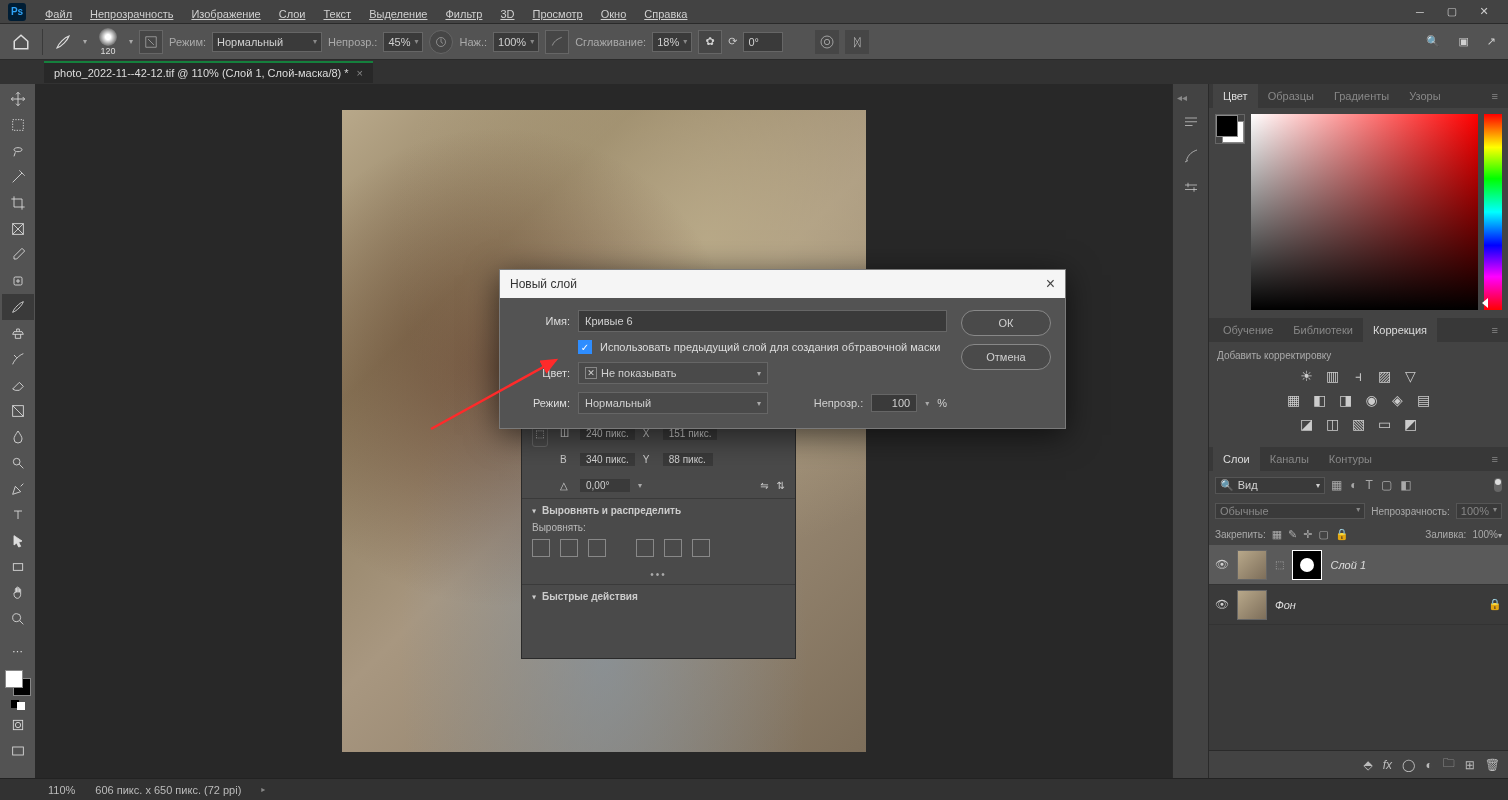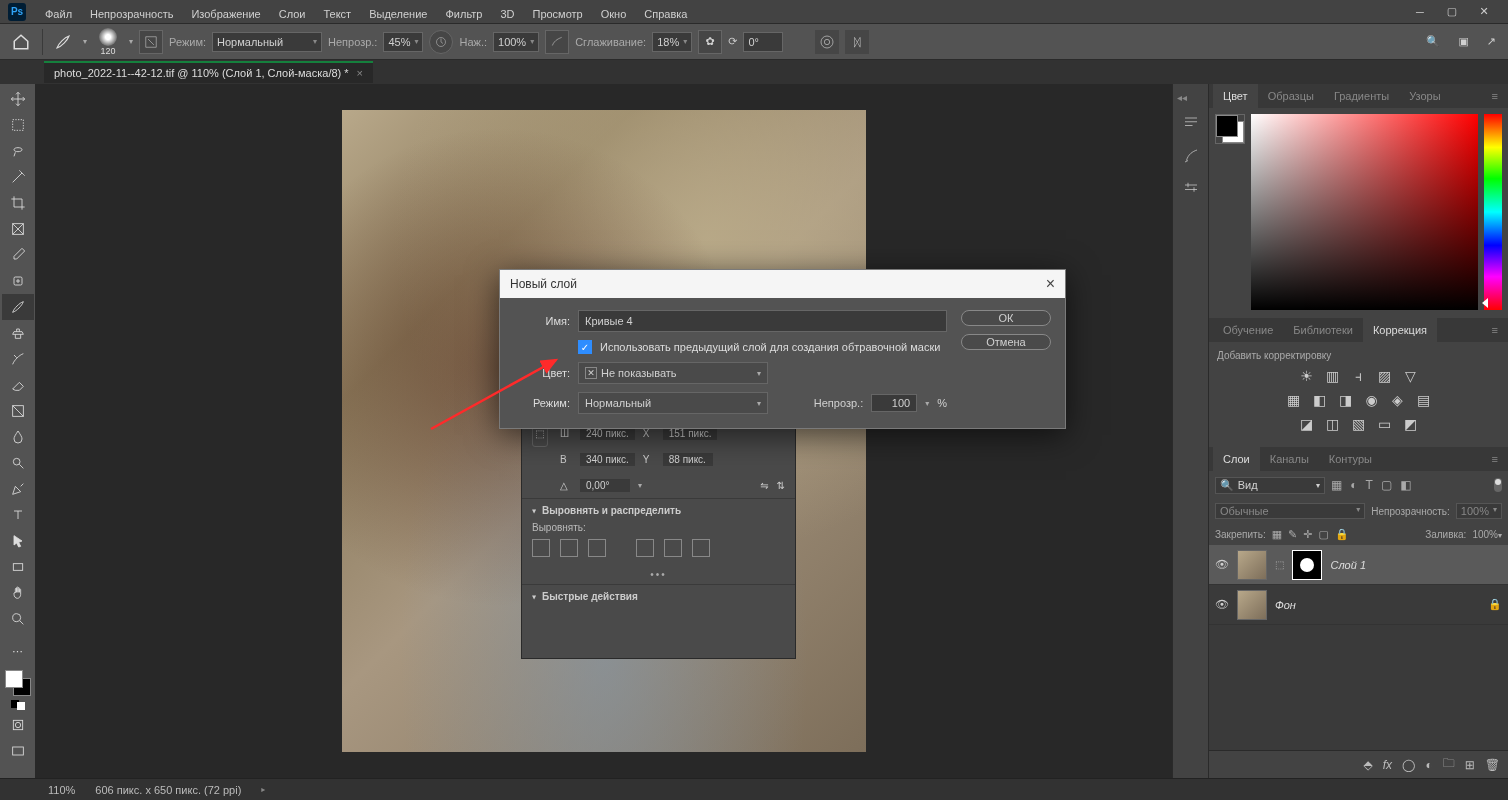--- a/index.html
+++ b/index.html
@@ -1,21 +1,21 @@
 <!DOCTYPE html>
 <html><head>
 <meta charset="utf-8">
 <style>
 * { margin: 0; padding: 0; box-sizing: border-box; font-family: -apple-system, "Segoe UI", Tahoma, sans-serif; }
 body { background: #323232; color: #d0d0d0; font-size: 11px; overflow: hidden; width: 1508px; height: 800px; position: relative; }
 
 
 .menubar { height: 24px; background: #434343; display: flex; align-items: center; padding: 0 8px; border-bottom: 1px solid #2a2a2a; }
 .menubar .ps-logo { width: 18px; height: 18px; background: #001d34; border-radius: 3px; display: flex; align-items: center; justify-content: center; color: #2fa3f7; font-weight: bold; font-size: 10px; margin-right: 10px; }
-.menubar .menu-item { padding: 0 9px; cursor: pointer; height: 20px; line-height: 24px; }
+.menubar .menu-item { padding: 0 9px; cursor: pointer; height: 20px; line-height: 24px; text-decoration: underline; }
 .menubar .spacer { flex: 1; }
 .menubar .win-btn { width: 32px; height: 20px; display: flex; align-items: center; justify-content: center; cursor: pointer; color: #ccc; }
 
 
 .optionsbar { height: 36px; background: #535353; display: flex; align-items: center; padding: 0 6px; border-bottom: 1px solid #2a2a2a; gap: 6px; }
 .home-btn { width: 30px; height: 28px; display: flex; align-items: center; justify-content: center; cursor: pointer; }
 .brush-ico { width: 28px; height: 20px; display: flex; align-items: center; justify-content: center; }
 .brush-size { display: flex; flex-direction: column; align-items: center; width: 30px; }
 .brush-dot { width: 18px; height: 18px; border-radius: 50%; background: radial-gradient(circle, #fff 20%, rgba(255,255,255,0) 80%); }
 .brush-num { font-size: 9px; color: #ddd; }
@@ -121,21 +121,21 @@
 .dlg-fields { display: flex; flex-direction: column; gap: 8px; }
 .dlg-row { display: flex; align-items: center; gap: 8px; }
 .dlg-row .lbl { width: 50px; text-align: right; color: #ddd; }
 .dlg-row .input { background: #3a3a3a; border: 1px solid #666; padding: 2px 6px; flex: 1; height: 22px; display: flex; align-items: center; }
 .dlg-row .select { background: #4a4a4a; border: 1px solid #666; padding: 2px 6px; display: flex; align-items: center; height: 22px; min-width: 190px; }
 .dlg-row .select .arw { margin-left: auto; font-size: 8px; color: #aaa; }
 .dlg-row .chk { width: 14px; height: 14px; background: #2e8dff; border: 1px solid #2e8dff; display: flex; align-items: center; justify-content: center; color: #fff; font-size: 10px; }
 .dlg-row .chk-lbl { color: #ddd; }
 .dlg-row .spin { background: #3a3a3a; border: 1px solid #666; padding: 2px 6px; width: 46px; text-align: right; }
 .dlg-btns { display: flex; flex-direction: column; gap: 8px; }
-.dlg-btn { background: #4a4a4a; border: 1px solid #888; border-radius: 14px; height: 16px; display: flex; align-items: center; justify-content: center; cursor: pointer; min-width: 78px; }
+.dlg-btn { background: #4a4a4a; border: 1px solid #888; border-radius: 14px; height: 26px; display: flex; align-items: center; justify-content: center; cursor: pointer; min-width: 78px; }
 
 
 .statusbar { position: absolute; bottom: 0; left: 0; right: 0; height: 22px; background: #323232; display: flex; align-items: center; padding: 0 10px 0 48px; gap: 20px; color: #bbb; border-top: 1px solid #222; }
 .statusbar .zoom { }
 .statusbar .docinfo { }
 .statusbar .arrow { font-size: 8px; color: #888; }
 </style>
 </head>
 <body>
 
@@ -420,21 +420,21 @@
     <div class="dialog">
       <div class="dialog-title">
         <span>Новый слой</span>
         <span class="dlg-close">×</span>
       </div>
       <div class="dialog-body">
         <div class="dlg-fields">
           <div class="dlg-row">
             <span class="lbl">Имя:</span>
             <div class="input">
-                <span>Кривые 4</span>
+                <span>Кривые 6</span>
               </div>
           </div>
           <div class="dlg-row" style="padding-left:58px">
             <span class="chk">✓</span>
             <span class="chk-lbl">Использовать предыдущий слой для создания обтравочной маски</span>
           </div>
           <div class="dlg-row">
             <span class="lbl">Цвет:</span>
             <div class="select">
               <span style="border:1px solid #888;width:12px;height:12px;margin-right:4px;display:inline-flex;align-items:center;justify-content:center;font-size:9px">✕</span>

